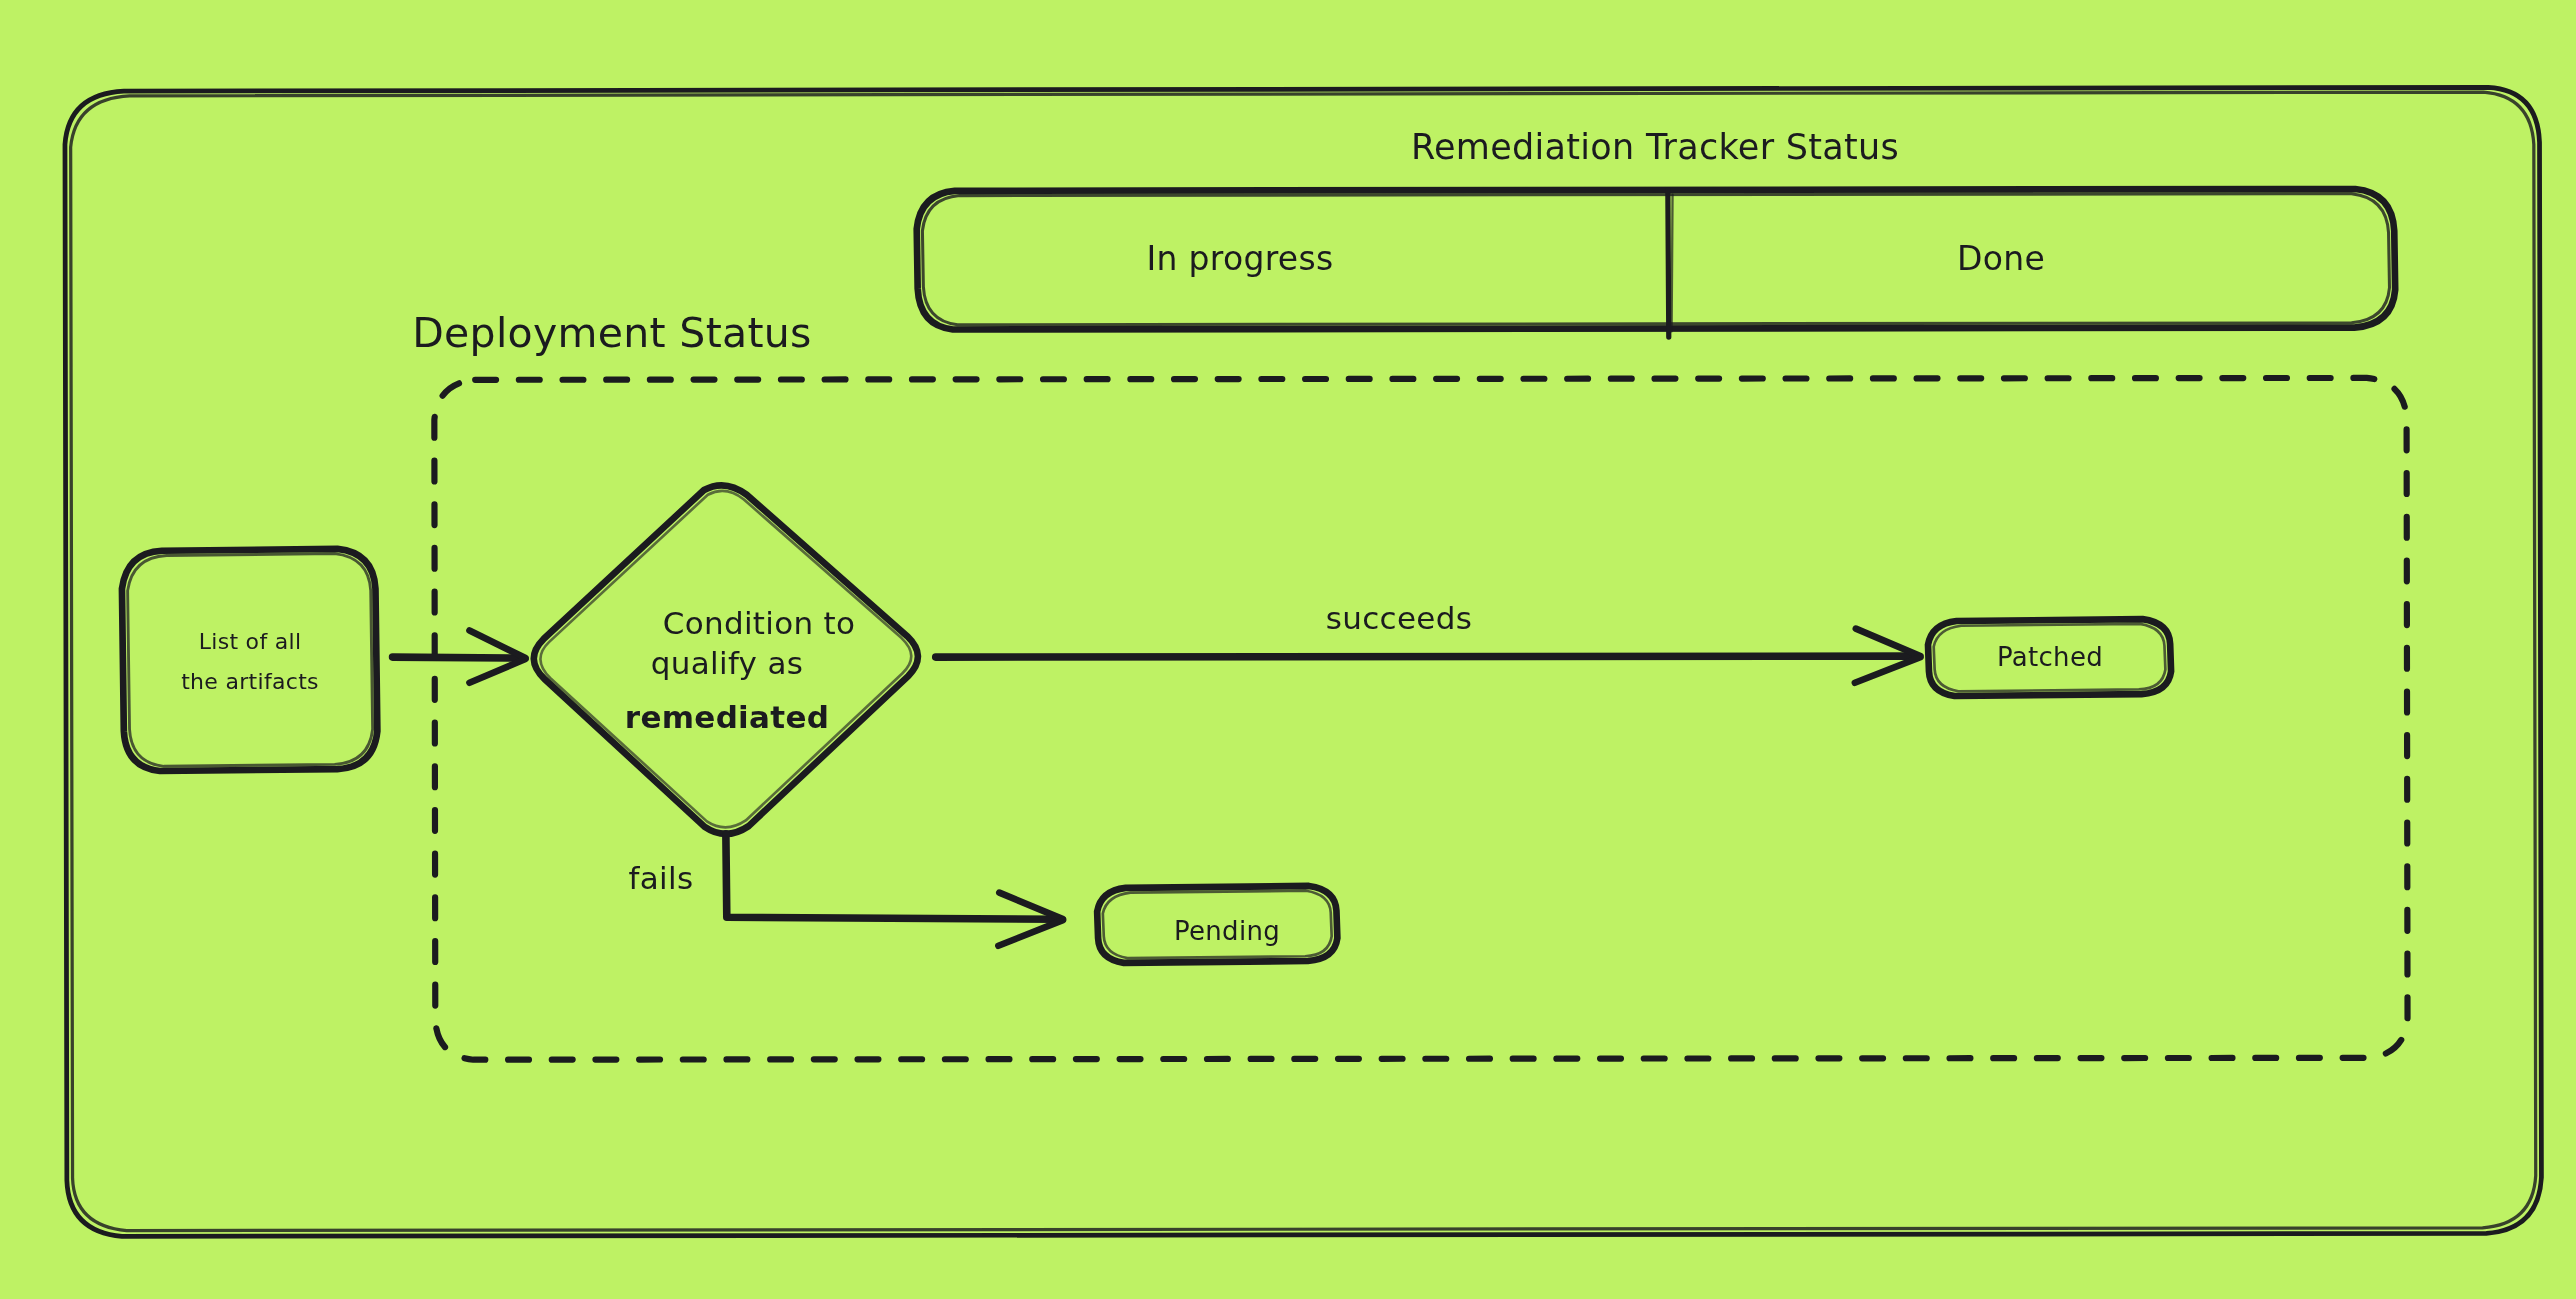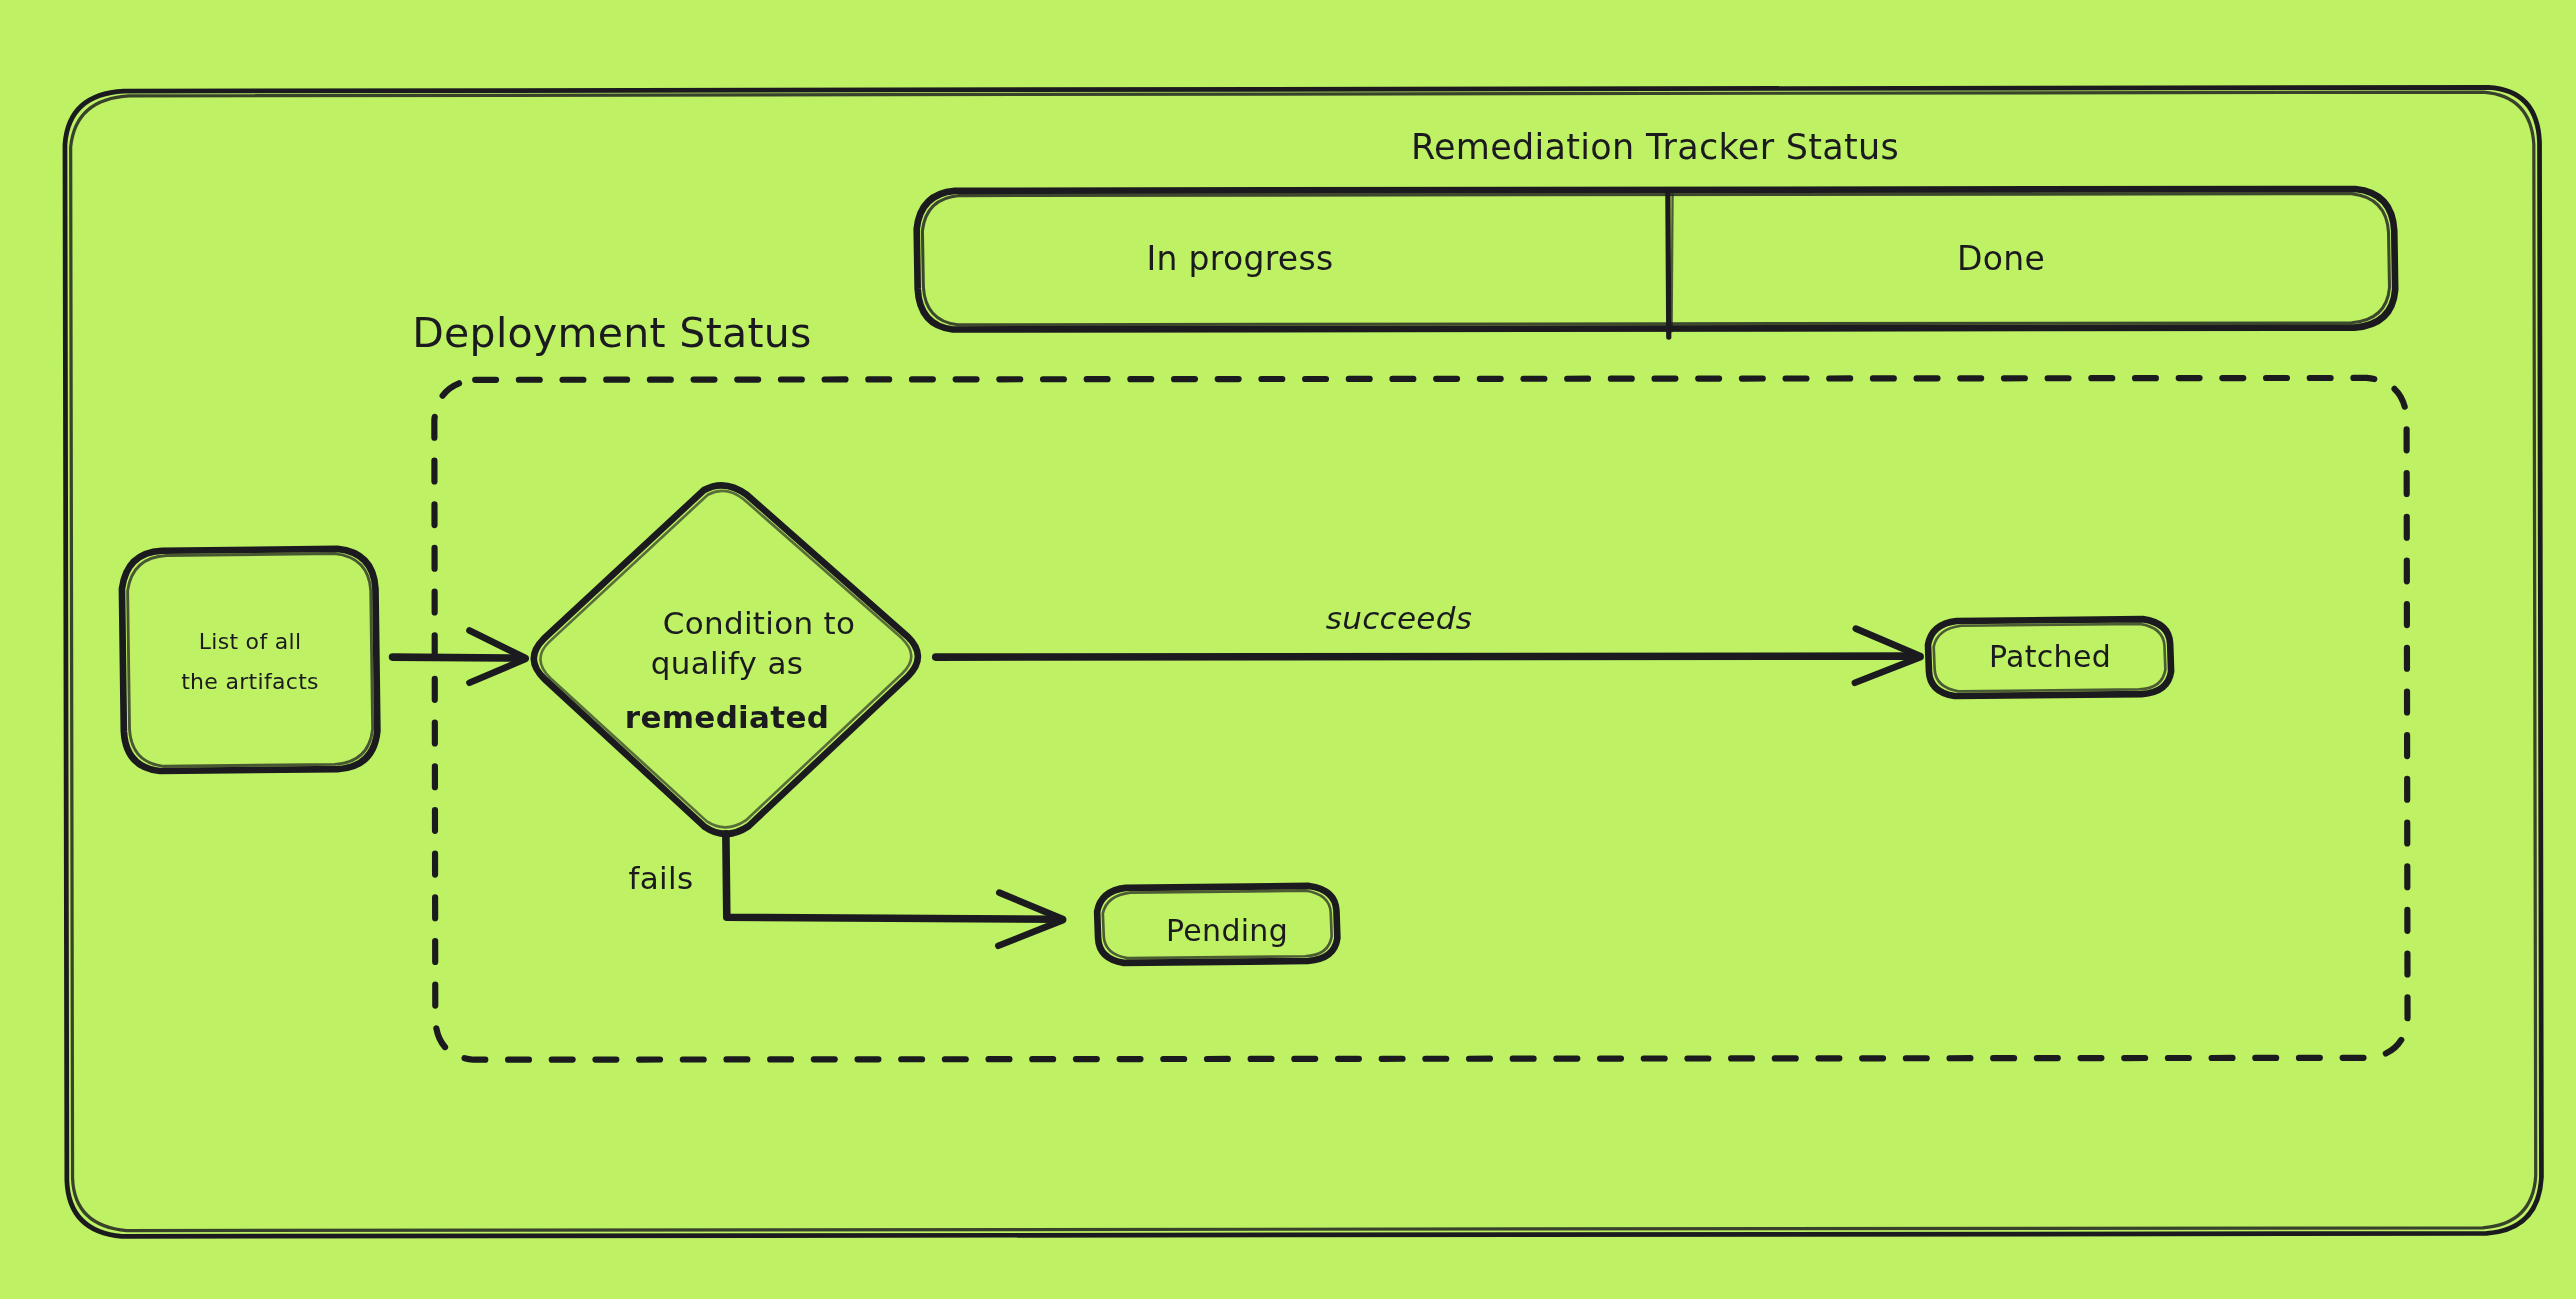--- a/index.html
+++ b/index.html
@@ -37,21 +37,21 @@
   }
   .lbl-center {
     transform: translate(-50%, -50%);
   }
   .t-title      { font-size: 35px; }
   .t-swim       { font-size: 33px; }
   .t-group      { font-size: 41px; }
   .t-node       { font-size: 22px; }
   .t-diamond    { font-size: 31px; line-height: 1.42; }
   .t-edge       { font-size: 31px; }
-  .t-box        { font-size: 30px; }
+  .t-box        { font-size: 26px; }
 </style>
 </head>
 <body>
 
 <div id="canvas">
 
   <svg id="sketch" viewBox="0 0 2712 1368" xmlns="http://www.w3.org/2000/svg">
     <defs>
       <style>
         .stroke  { fill:none; stroke:#1b1b1f; stroke-linecap:round; stroke-linejoin:round; }
@@ -140,21 +140,21 @@
 
   <div class="lbl lbl-center t-group" style="left:612px; top:333px;">Deployment Status</div>
 
   <div class="lbl lbl-center t-node" style="left:250px; top:642px;">List of all</div>
   <div class="lbl lbl-center t-node" style="left:250px; top:682px;">the artifacts</div>
 
   <div class="lbl lbl-center t-diamond" style="left:727px; top:623px;margin-left:32px;">Condition to</div>
   <div class="lbl lbl-center t-diamond" style="left:727px; top:663px;">qualify as</div>
   <div class="lbl lbl-center t-diamond" style="left:727px; top:717px;font-weight:bold;">remediated</div>
 
-  <div class="lbl lbl-center t-edge" style="left:1399px; top:618px;font-style:italic;">succeeds</div>
+  <div class="lbl lbl-center t-edge" style="left:1399px; top:618px;">succeeds</div>
 
   <div class="lbl lbl-center t-edge" style="left:661px; top:878px;">fails</div>
 
   <div class="lbl lbl-center t-box" style="left:2050px; top:657px;">Patched</div>
 
   <div class="lbl lbl-center t-box" style="left:1227px; top:931px;">Pending</div>
 
 </div>
 
 

